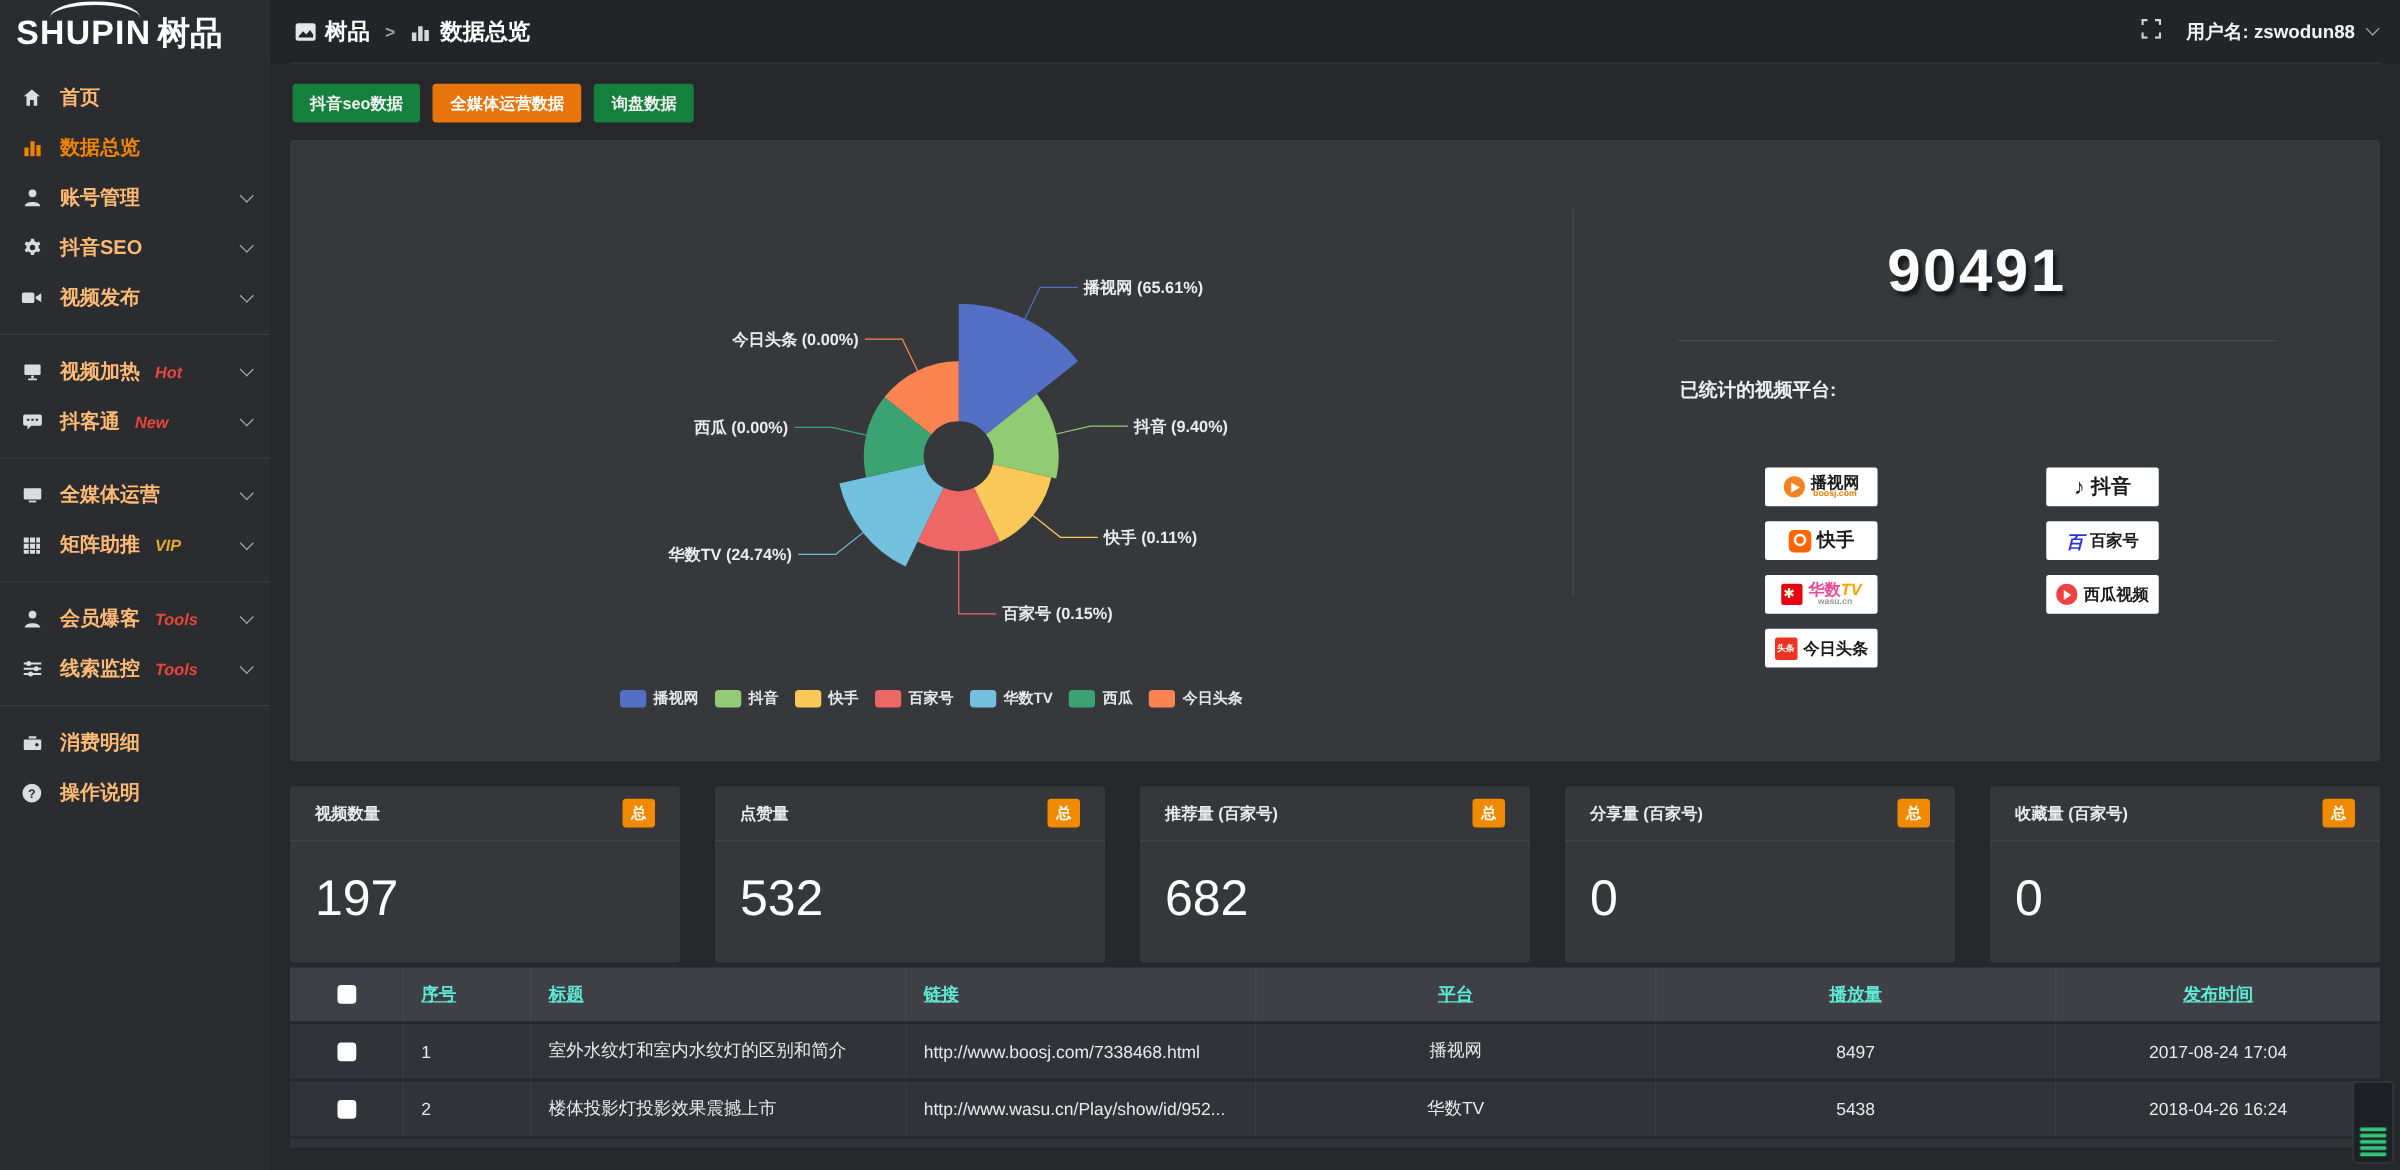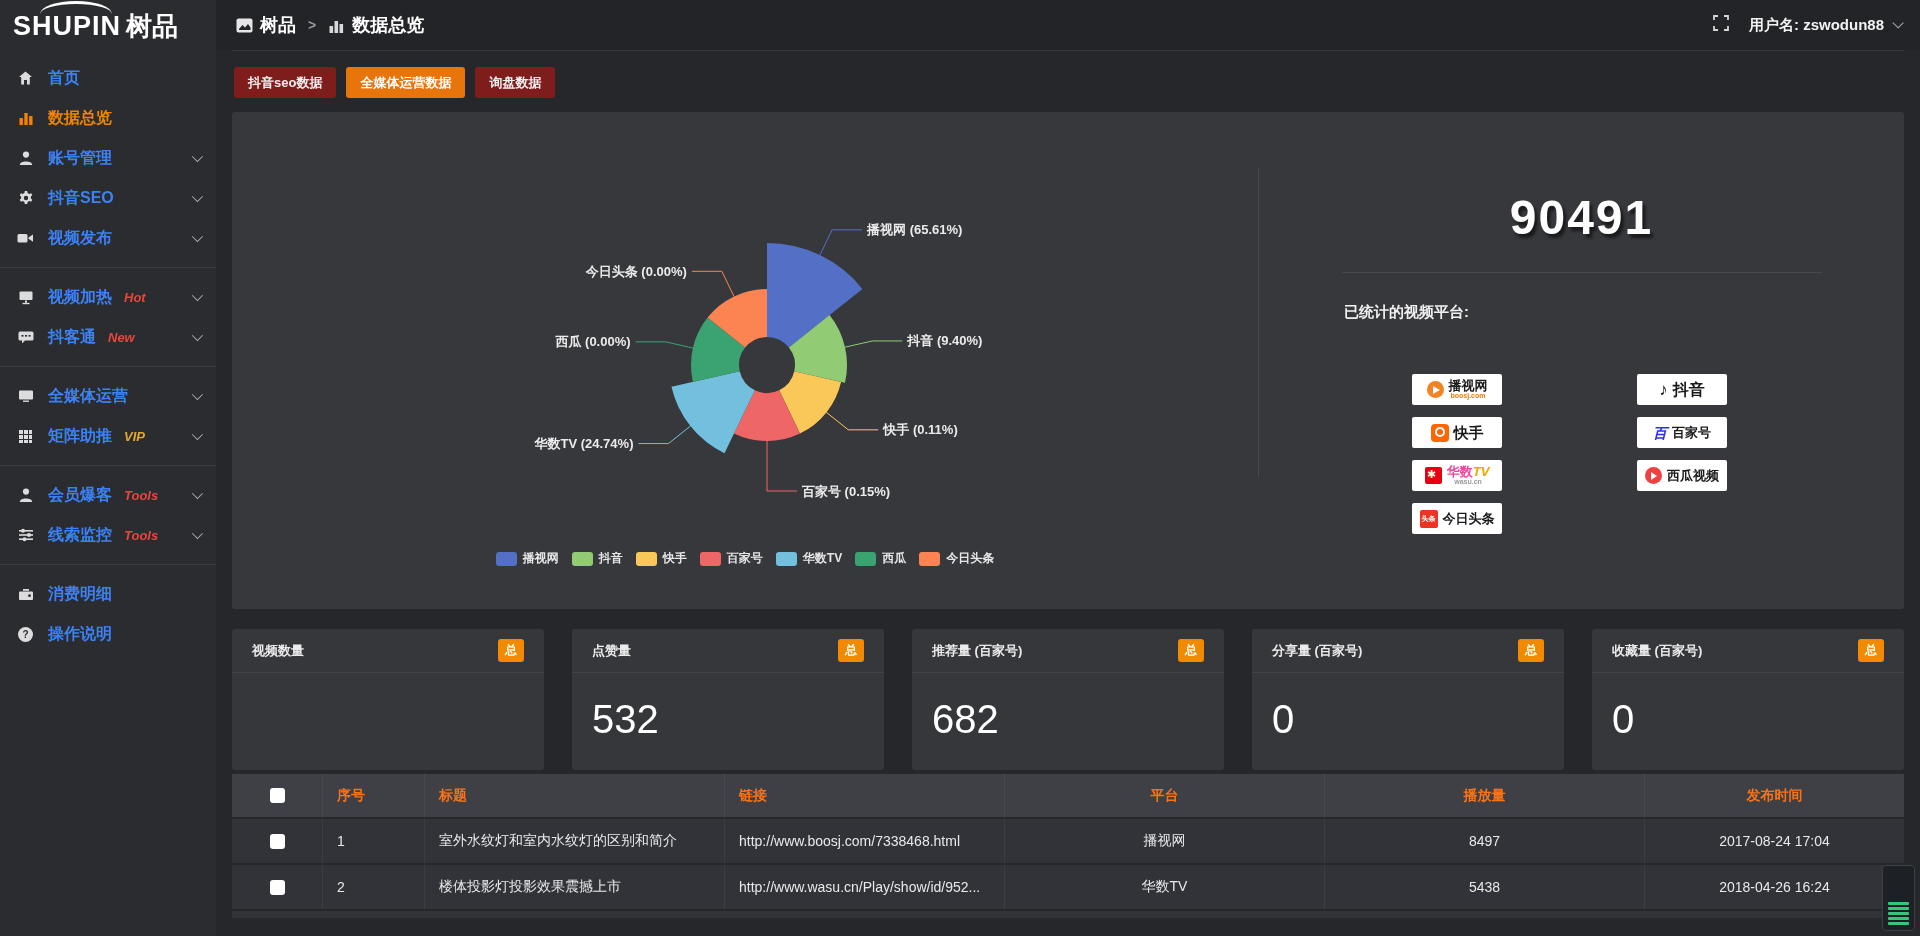--- a/index.html
+++ b/index.html
@@ -8,21 +8,21 @@
   
   .sidebar { position:fixed; left:0; top:0; width:216px; height:100%; background:#2b2c30; z-index:5; }
   .logo { height:52px; display:flex; align-items:center; padding-left:13px; position:relative; }
   .logo-arc { position:absolute; left:40px; top:1px; width:72px; height:26px;
     border-top:3px solid #fff; border-radius:50%; }
   .logo-en { font-size:27px; font-weight:800; color:#fff; letter-spacing:1px; }
   .logo-cn { font-size:26px; font-weight:800; color:#fff; margin-left:5px; }
   .nav { padding-top:6px; }
   .nav-item { height:40px; display:flex; align-items:center; padding:0 16px; cursor:pointer; }
   .nav-item .nicon { width:19px; margin-right:13px; display:flex; justify-content:center; }
-  .nav-label { font-size:16px; font-weight:700; color:#3b82f6; }
+  .nav-label { font-size:16px; font-weight:700; color:#fdba74; }
   .nav-item.active .nav-label { color:#f08300; }
   .mini-badge { font-size:13px; font-weight:700; font-style:italic; margin-left:12px; }
   .mb-red { color:#e8453c; } .mb-gold { color:#e2a930; }
   .chev { margin-left:auto; width:8px; height:8px; border-right:1.6px solid #a7a8ab;
     border-bottom:1.6px solid #a7a8ab; transform:rotate(45deg) translateY(-2px); }
   .nav-divider { height:1px; background:#3a3b3f; margin:9px 0; }
   .nicon svg { fill:#dcdcde; } .nav-item.active .nicon svg { fill:#f08300; }
   
   .main { margin-left:216px; }
   .topbar { height:50px; display:flex; align-items:center; padding:0 20px; background:#232427; }
@@ -30,21 +30,21 @@
   .bc-text { font-size:18px; font-weight:700; color:#fff; }
   .bc-sep { color:#9a9b9e; font-size:14px; margin:0 12px; font-weight:700; }
   .top-right { margin-left:auto; display:flex; align-items:center; gap:20px; }
   .fs-icon svg { stroke:#d5d5d6; }
   .username { font-size:15px; font-weight:700; color:#f2f2f3; display:flex; align-items:center; }
   .username .chev { margin-left:8px; transform:rotate(45deg) translateY(-3px); }
   .topbar-divider { height:1px; background:#36373b; margin:0 16px; }
   .content { padding:14px 16px 0 16px; }
   
   .tabs { display:flex; gap:10px; margin:2px 0 14px 2px; }
-  .tab { height:31px; padding:0 14px; display:flex; align-items:center; background:#7f1d1d;
+  .tab { height:31px; padding:0 14px; display:flex; align-items:center; background:#15803d;
     border-radius:3px; font-size:13px; font-weight:700; color:#f0f0f0; cursor:pointer; }
   .tab.active { background:#e8740c; color:#fff; }
   
   .chart-panel { height:497px; background:#37383c; border-radius:3px; display:flex;
     position:relative; margin-bottom:20px; }
   .chart-left { width:1026px; position:relative; }
   #pie-svg { position:absolute; left:0; top:0; }
   #pie-svg text { font-family:"Liberation Sans","DejaVu Sans",sans-serif; }
   .chart-legend { position:absolute; bottom:42px; left:0; width:100%; display:flex;
     justify-content:center; align-items:center; gap:13px; }
@@ -91,21 +91,21 @@
   .card-badge { margin-left:auto; background:#f28a00; color:#fff; font-size:12px; font-weight:700;
     padding:3px 7px; border-radius:3px; }
   .card-value { padding:24px 20px 28px; font-size:40px; color:#fff; }
   
   .trow { display:grid; grid-template-columns:90px 102px 300px 280px 320px 320px 1fr;
     margin-bottom:2px; }
   .trow > div { display:flex; align-items:center; padding:0 14px; font-size:14px; color:#e9e9ea;
     border-left:1px solid rgba(255,255,255,.05); overflow:hidden; white-space:nowrap; }
   .trow > div:first-child { border-left:none; justify-content:center; }
   .thead { background:#3f4045; height:43px; }
-  .thead > div { font-weight:700; color:#f97316; }
+  .thead > div { font-weight:700; color:#5eead4;text-decoration:underline; }
   .tbody { background:#323338; height:44px; }
   .c-center { justify-content:center; }
   .cb { width:15px; height:15px; background:#fff; border-radius:3px; cursor:pointer; }
   .tlink { color:#ee7e1a; cursor:pointer; }
   .sliver { height:7px; overflow:hidden; margin-bottom:0; }
   
   .float-widget { position:fixed; right:5px; bottom:5px; width:33px; height:66px; background:#1d2025;
     border:1px solid #3a4047; border-radius:4px; display:flex; flex-direction:column;
     justify-content:flex-end; align-items:center; padding-bottom:5px; gap:2px; cursor:pointer; }
   .fw-bar { width:21px; height:3px; background:#35c57b; border-radius:1px; }
@@ -407,20 +407,21 @@
         </div>
       </div>
     </div>
 
     <div class="stat-cards">
       <div class="card">
         <div class="card-head">
             <span class="card-label">视频数量</span>
             <span class="card-badge">总</span>
           </div>
+        <div class="card-value">197</div>
       </div>
       <div class="card">
         <div class="card-head">
             <span class="card-label">点赞量</span>
             <span class="card-badge">总</span>
           </div>
         <div class="card-value">532</div>
       </div>
       <div class="card">
         <div class="card-head">

